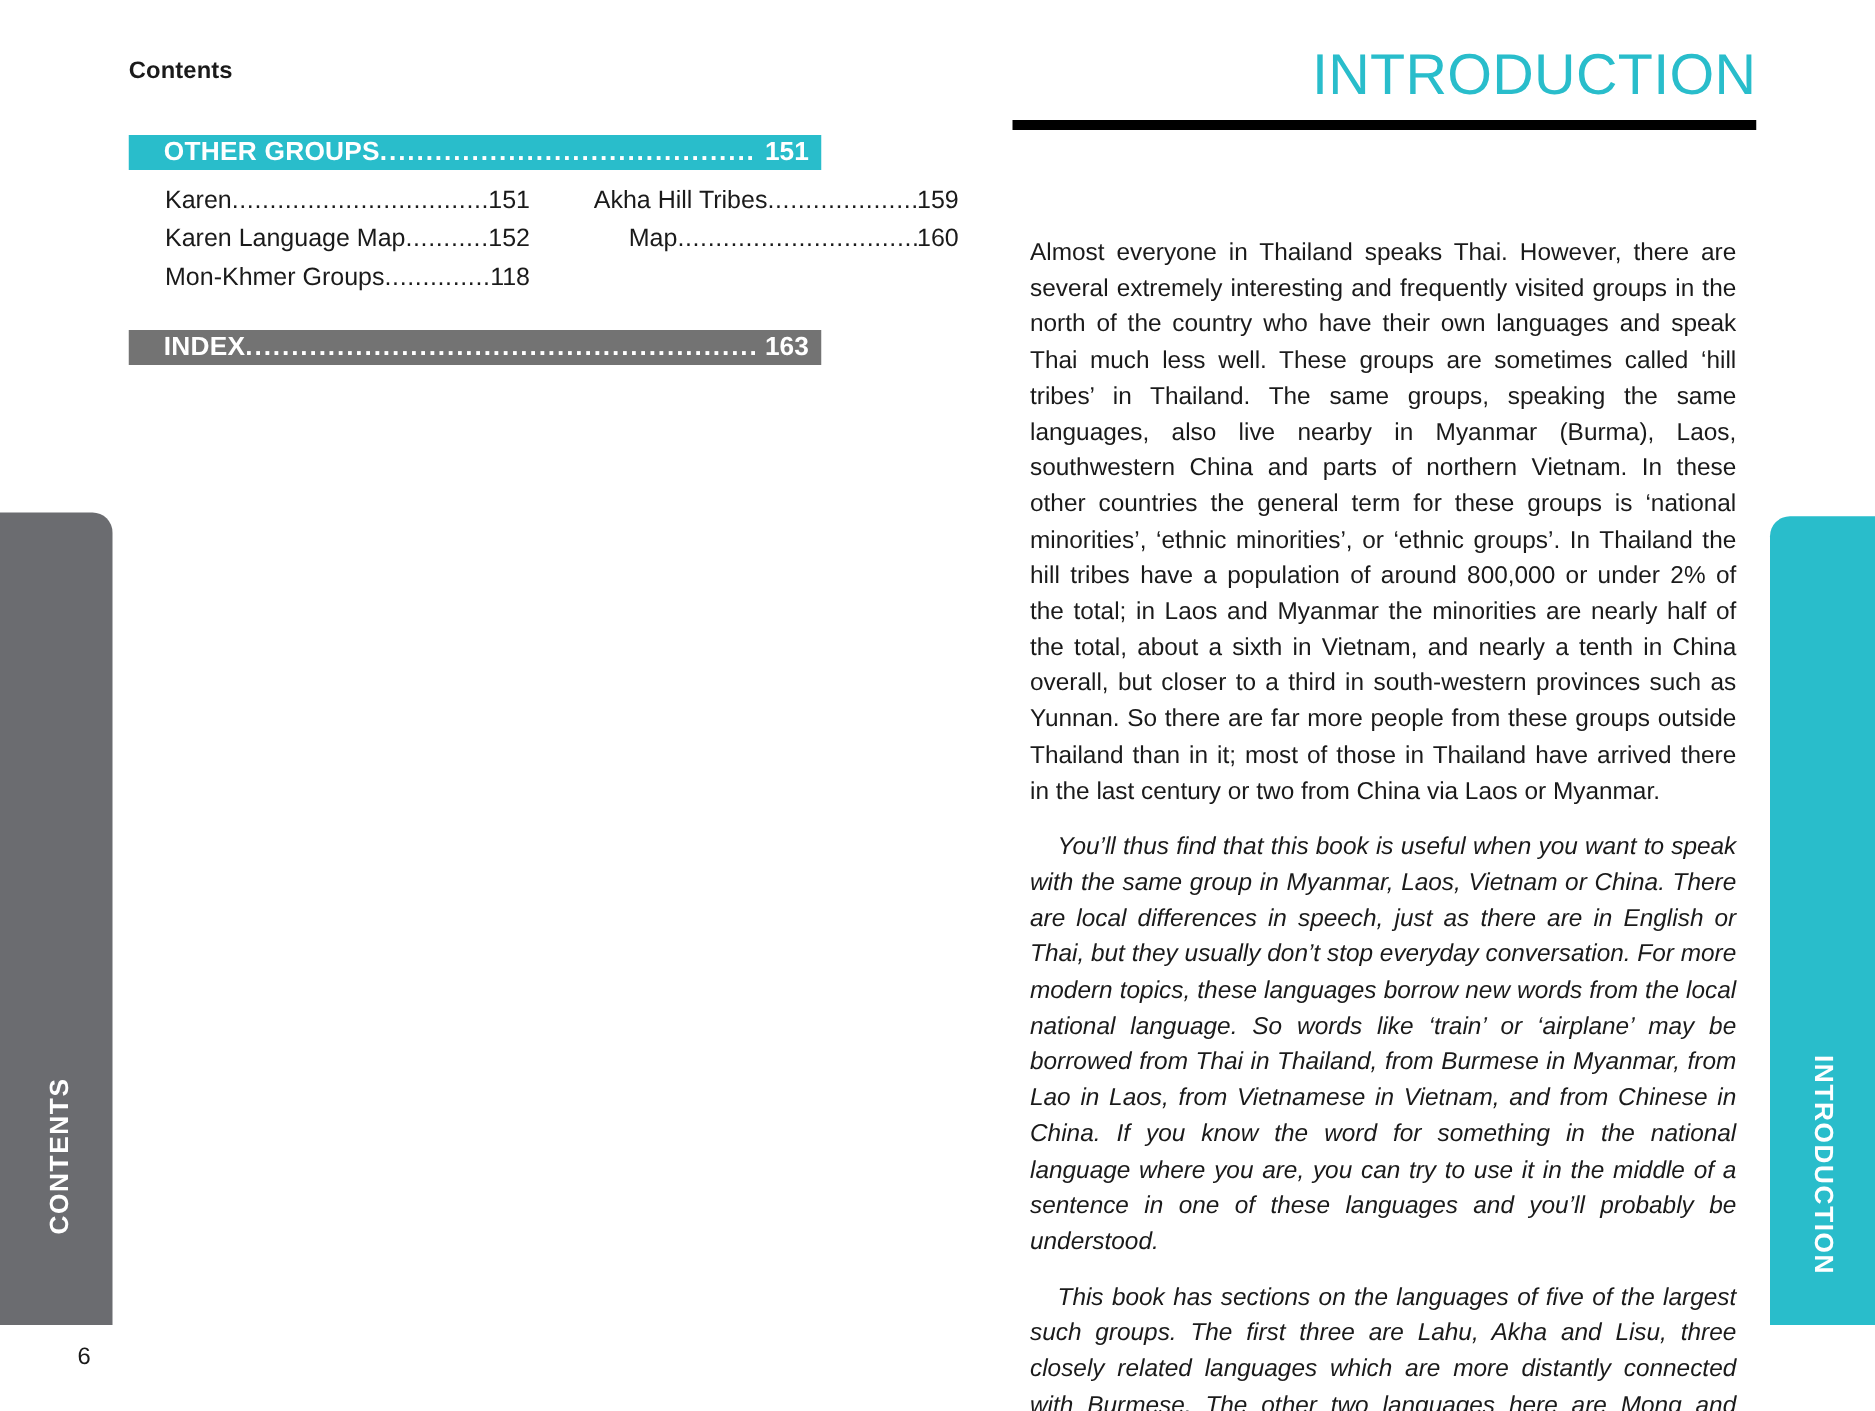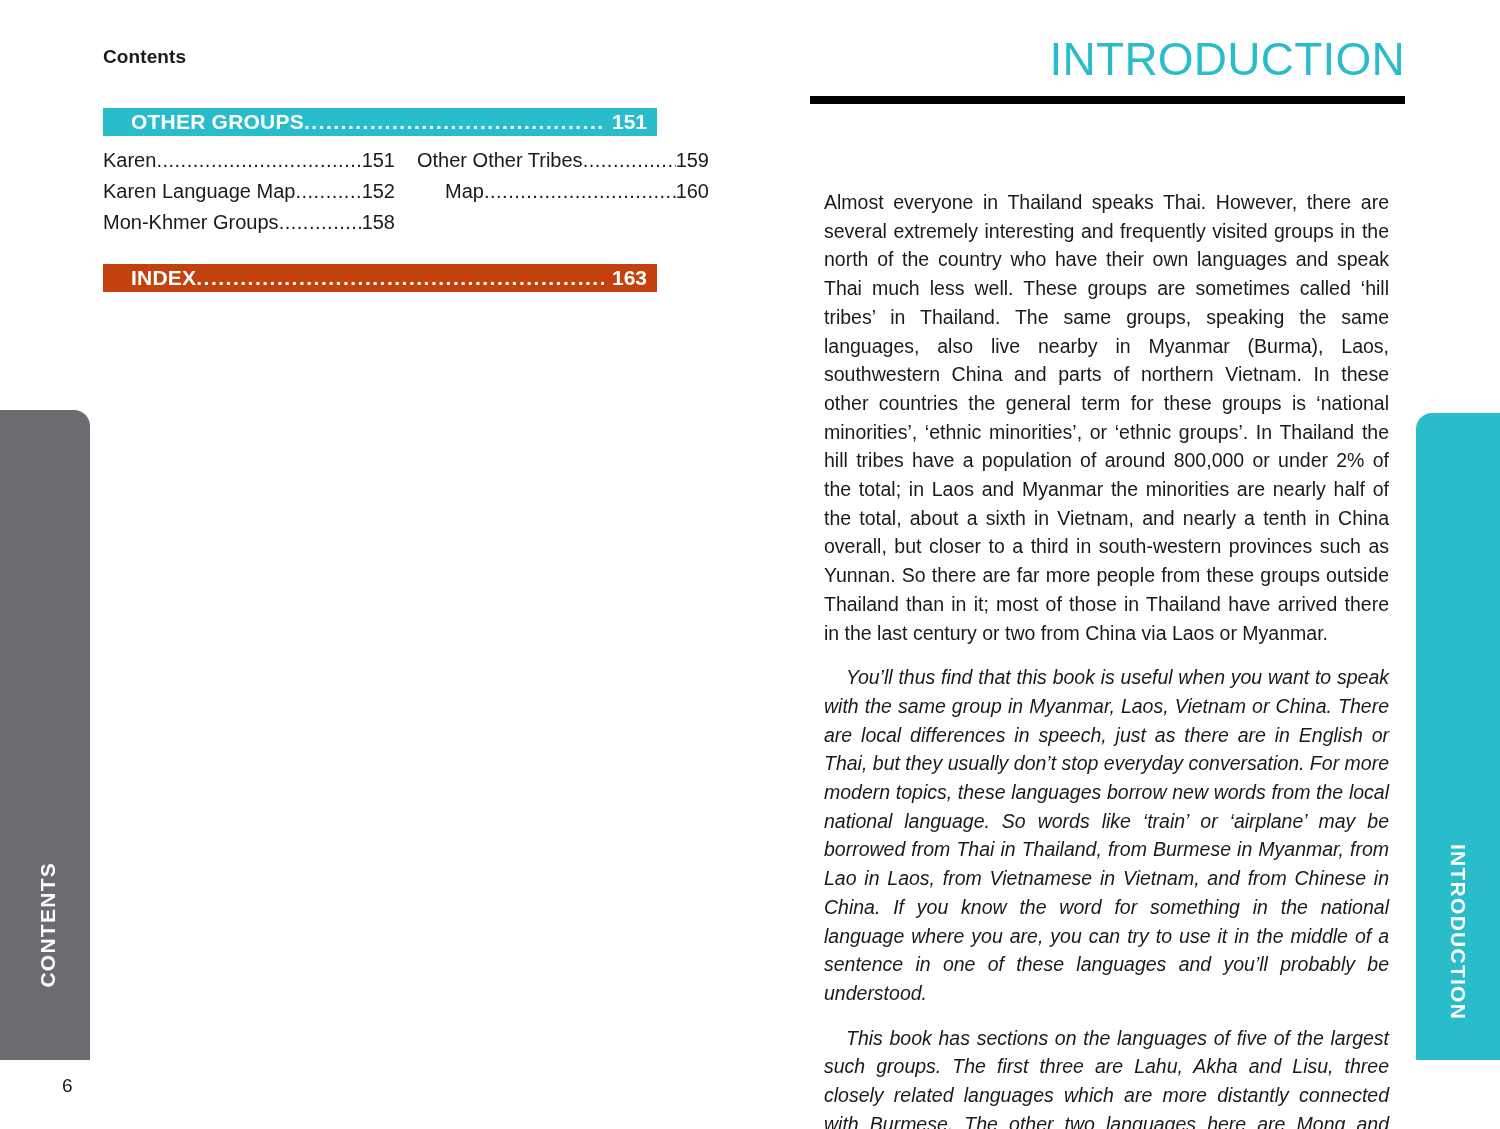--- a/index.html
+++ b/index.html
@@ -80,21 +80,21 @@
     left: 103px;
     width: 554px;
     height: 28px;
     display: flex;
     align-items: center;
     box-sizing: border-box;
     padding: 0 10px 0 28px;
     overflow: hidden;
   }
   .section-bar.teal { top: 108px; background: #29bdcb; }
-  .section-bar.grey { top: 264px; background: #c2410c; padding-left: 28px; }
+  .section-bar.grey { top: 264px; background: #737373; padding-left: 28px; }
   .bar-title {
     color: #ffffff;
     font-size: 21px;
     font-weight: 700;
     letter-spacing: 0.01em;
     white-space: nowrap;
     flex: 0 0 auto;
   }
   .bar-dots {
     flex: 1 1 auto;
@@ -118,21 +118,21 @@
 
   
   .toc {
     position: absolute;
     left: 103px;
     top: 145px;
     width: 606px;
     display: flex;
     gap: 22px;
   }
-  .toc-col { width: 292px; }
+  .toc-col { width: 292px; margin-left: 29px; }
   .toc-row {
     display: flex;
     align-items: baseline;
     font-size: 20px;
     line-height: 31px;
     color: #1a1a1a;
     white-space: nowrap;
     overflow: hidden;
   }
   .toc-row.indented { padding-left: 28px; }
@@ -212,27 +212,27 @@
           <span class="toc-page">151</span>
         </div>
         <div class="toc-row">
           <span class="toc-label">Karen Language Map</span>
           <span class="toc-dots">........................................................</span>
           <span class="toc-page">152</span>
         </div>
         <div class="toc-row">
           <span class="toc-label">Mon-Khmer Groups</span>
           <span class="toc-dots">........................................................</span>
-          <span class="toc-page">158</span>
+          <span class="toc-page">118</span>
         </div>
       </div>
 
       <div class="toc-col">
         <div class="toc-row">
-          <span class="toc-label">Other Other Tribes</span>
+          <span class="toc-label">Akha Hill Tribes</span>
           <span class="toc-dots">........................................................</span>
           <span class="toc-page">159</span>
         </div>
         <div class="toc-row indented">
           <span class="toc-label">Map </span>
           <span class="toc-dots">........................................................</span>
           <span class="toc-page">160</span>
         </div>
       </div>
     </div>

